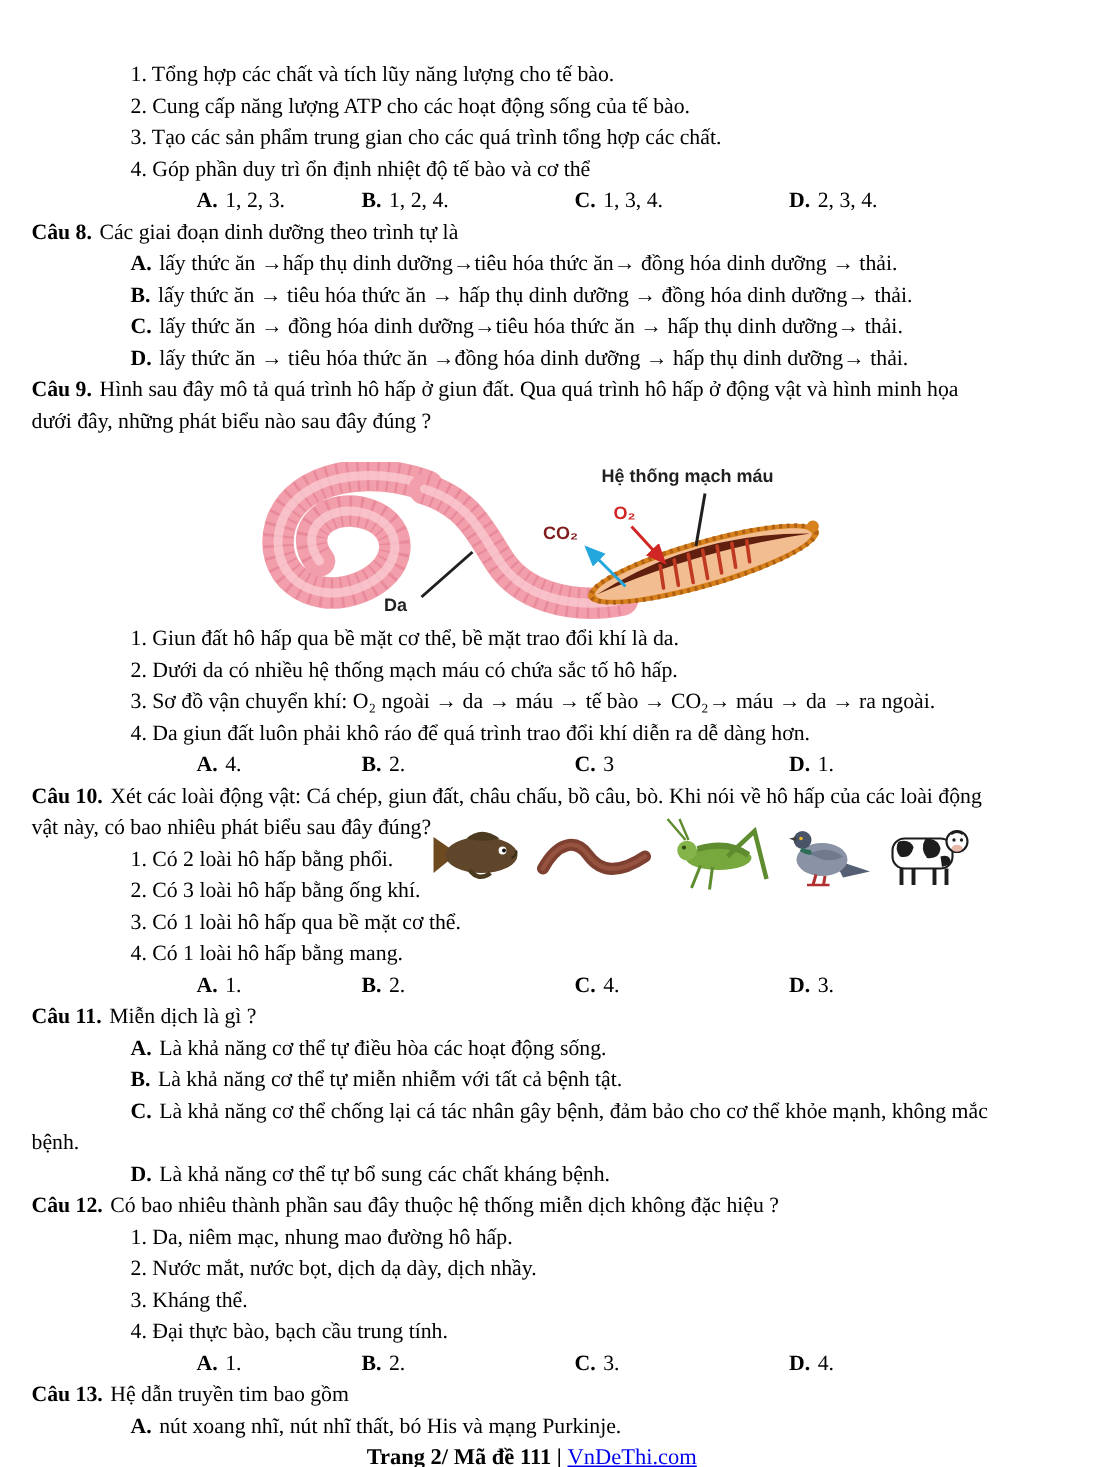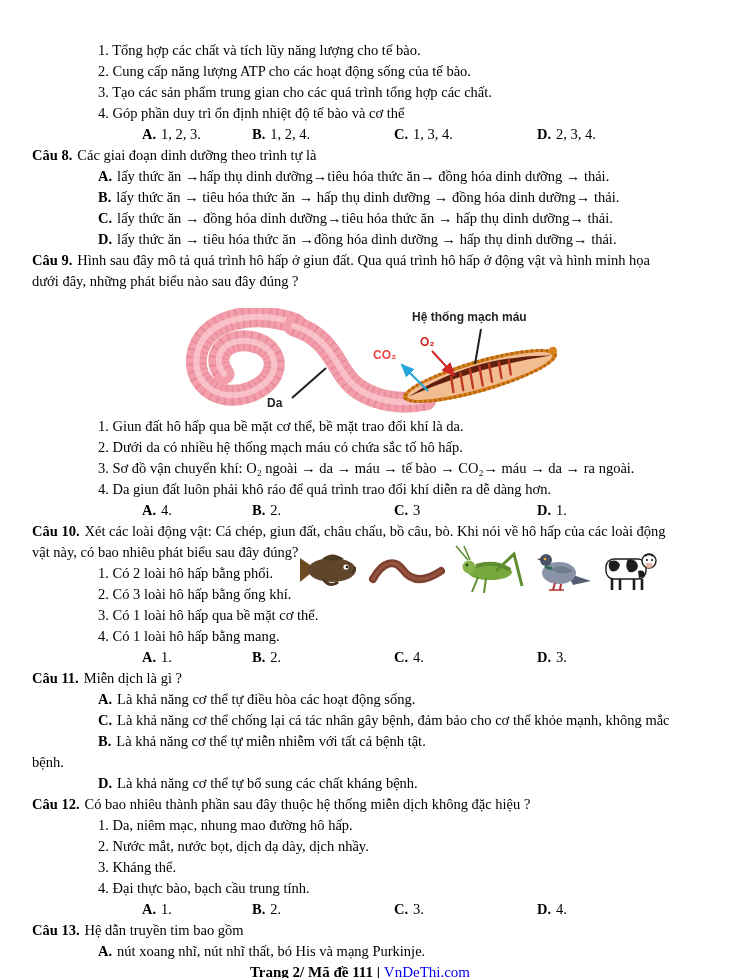--- a/index.html
+++ b/index.html
@@ -4,21 +4,21 @@
 <style>
   html,body{margin:0;padding:0;background:#ffffff;}
   .page{
     position:relative;
     width:732px;height:978px;
     background:#ffffff;
     font-family:"Liberation Serif","DejaVu Serif",serif;
     color:#000;
     overflow:hidden;
     box-sizing:border-box;
-    padding:40px 44px 0 32px;
+    padding:40px 44px 0 21px;
   }
   .line{
     height:21px;line-height:21px;
     font-size:14.5px;
     white-space:nowrap;
     overflow:hidden;
   }
   .ind{padding-left:66px;}
   .qlabel{font-weight:bold;margin-right:5px;}
   .ltr{font-weight:bold;margin-right:5px;}
@@ -26,21 +26,21 @@
   .optrow span.opt{position:absolute;top:0;height:21px;line-height:21px;font-size:14.5px;white-space:nowrap;}
   .c1{left:66px;margin-left:44px;} .c2{left:220px;} .c3{left:362px;} .c4{left:505px;}
   .figure-area{position:relative;height:108px;margin-top:16px;}
   .worm-wrap{position:absolute;left:132px;top:0;width:400px;height:108px;}
   .fig-label{
     position:absolute;
     font-family:"Liberation Sans","DejaVu Sans",sans-serif;
     font-weight:bold;font-size:12px;line-height:13px;color:#221f1f;white-space:nowrap;
   }
   .lbl-o2{color:#d02626;}
-  .lbl-co2{color:#ef4444;}
+  .lbl-co2{color:#7f1d1d;}
   .q10-block{position:relative;}
   .animal-strip{
     position:absolute;left:262px;top:23px;width:368px;height:52px;
     display:flex;align-items:center;justify-content:space-between;
   }
   .animal{flex:0 0 auto;}
   .footer-line{
     height:21px;line-height:21px;text-align:center;
     font-size:15px;font-weight:bold;white-space:nowrap;
   }
@@ -195,22 +195,22 @@
         <line x1="12" y1="32" x2="12" y2="43" stroke="#1d1d1d" stroke-width="2.6"></line>
         <line x1="20" y1="32" x2="20" y2="43" stroke="#1d1d1d" stroke-width="2.6"></line>
         <line x1="34" y1="32" x2="34" y2="43" stroke="#1d1d1d" stroke-width="2.6"></line>
         <line x1="42" y1="32" x2="42" y2="43" stroke="#1d1d1d" stroke-width="2.6"></line>
       </svg>
     </div>
   </div>
 
   <div class="line"><b class="qlabel">Câu 11.</b><span>Miễn dịch là gì ?</span></div>
   <div class="line ind"><b class="ltr">A.</b><span>Là khả năng cơ thể tự điều hòa các hoạt động sống.</span></div>
+  <div class="line ind"><b class="ltr">B.</b><span>Là khả năng cơ thể tự miễn nhiễm với tất cả bệnh tật.</span></div>
   <div class="line ind"><b class="ltr">C.</b><span>Là khả năng cơ thể chống lại cá tác nhân gây bệnh, đảm bảo cho cơ thể khỏe mạnh, không mắc</span></div>
-  <div class="line ind"><b class="ltr">B.</b><span>Là khả năng cơ thể tự miễn nhiễm với tất cả bệnh tật.</span></div>
   <div class="line"><span>bệnh.</span></div>
   <div class="line ind"><b class="ltr">D.</b><span>Là khả năng cơ thể tự bổ sung các chất kháng bệnh.</span></div>
 
   <div class="line"><b class="qlabel">Câu 12.</b><span>Có bao nhiêu thành phần sau đây thuộc hệ thống miễn dịch không đặc hiệu ?</span></div>
   <div class="line ind">1. Da, niêm mạc, nhung mao đường hô hấp.</div>
   <div class="line ind">2. Nước mắt, nước bọt, dịch dạ dày, dịch nhầy.</div>
   <div class="line ind">3. Kháng thể.</div>
   <div class="line ind">4. Đại thực bào, bạch cầu trung tính.</div>
   <div class="optrow">
     <span class="opt c1"><b class="ltr">A.</b><span>1.</span></span>

